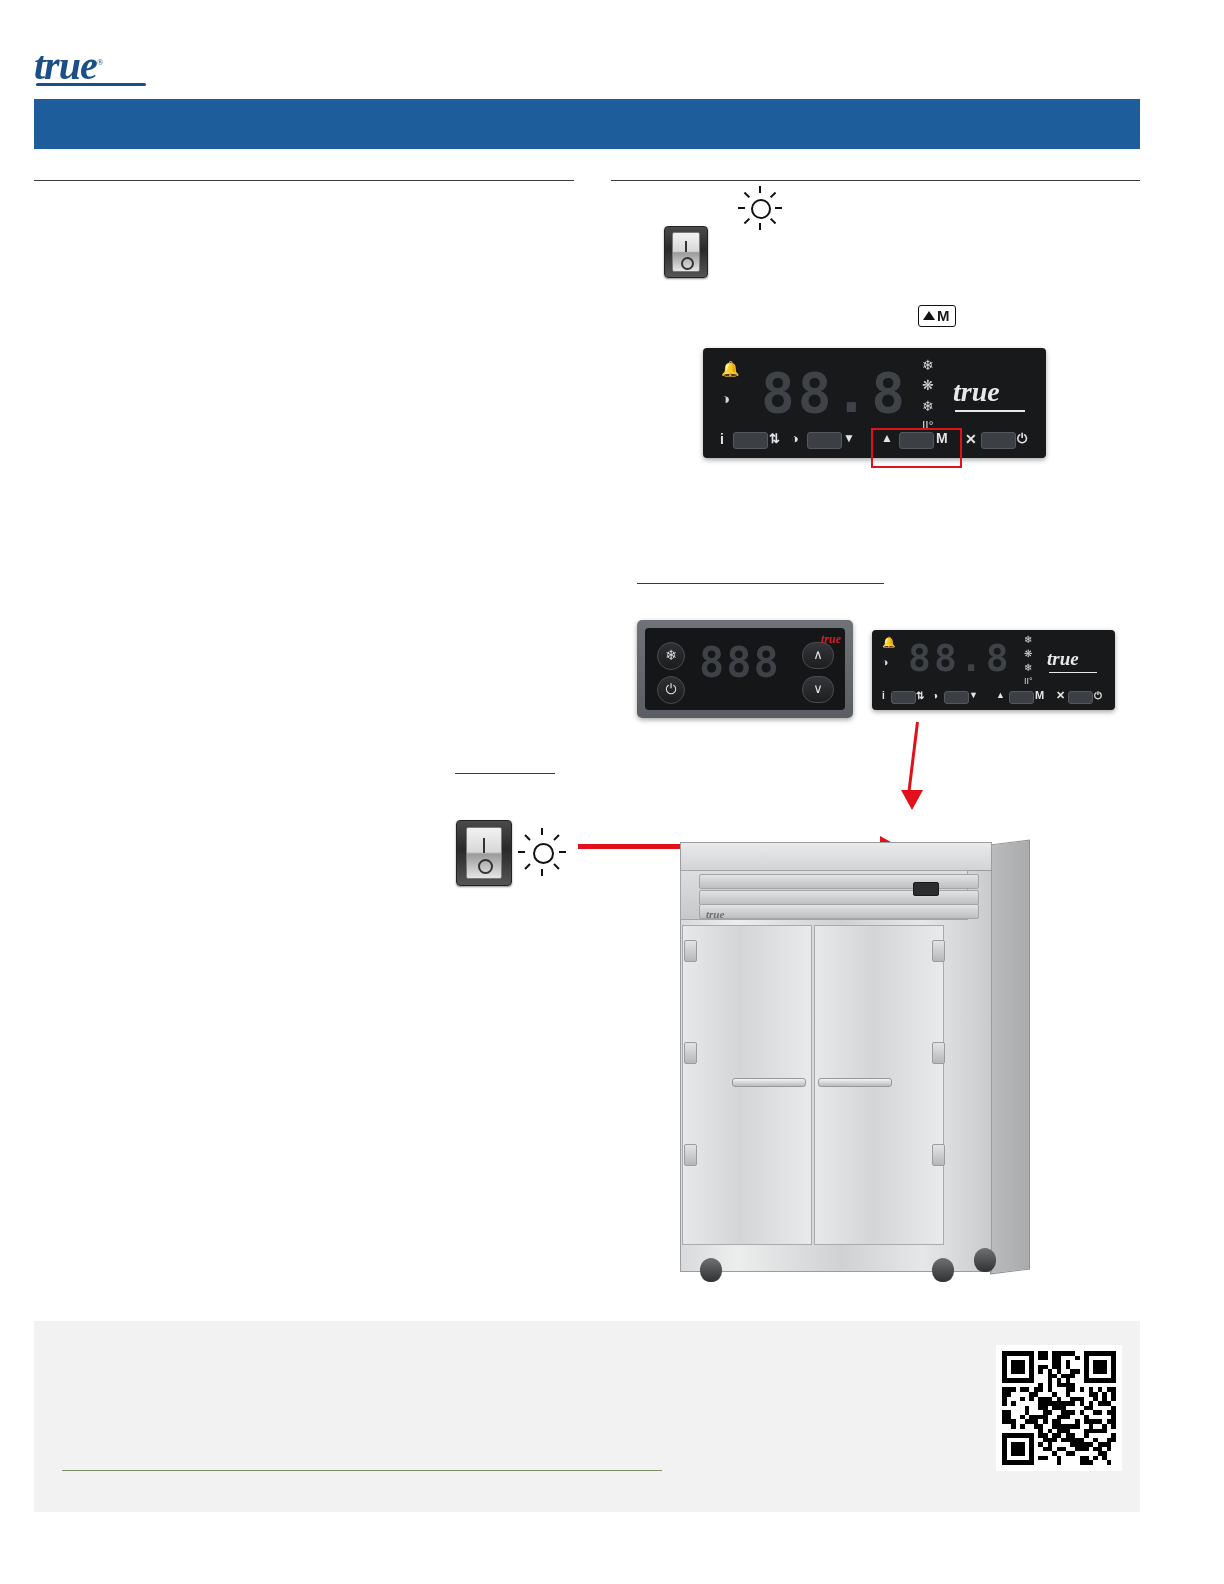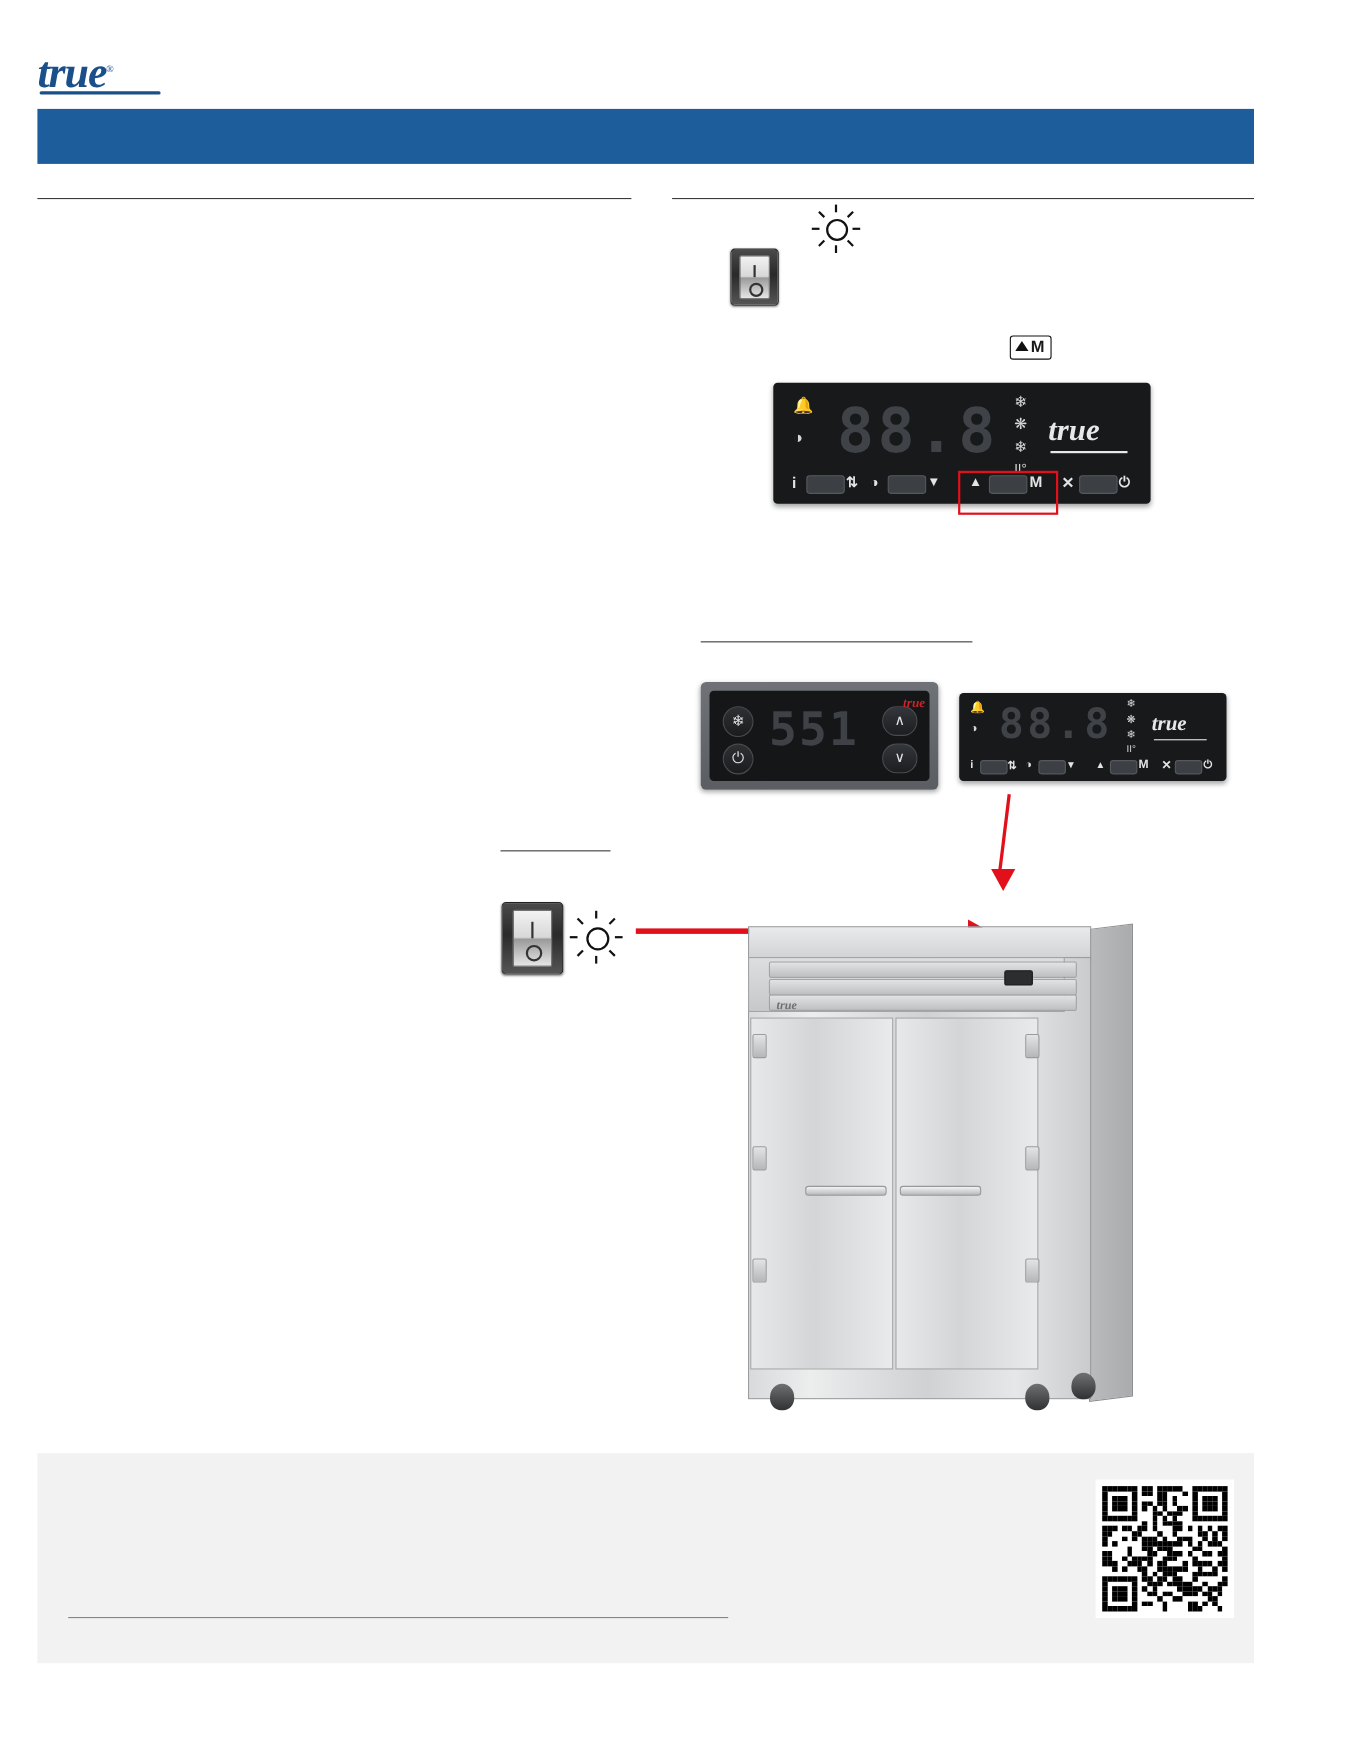--- a/index.html
+++ b/index.html
@@ -459,21 +459,21 @@
   <div class="ctrl-lbl" style="left:233px; top:82px; font-size:14px;">M</div>
 
   <div class="ctrl-lbl" style="left:262px; top:83px; font-size:14px;">✕</div>
   <div class="ctrl-btn" style="left:278px; top:84px; width:33px; height:15px;"></div>
   <div class="ctrl-lbl" style="left:314px; top:83px; font-size:13px;">⏻</div>
 </div>
 <div class="redbox" style="left:871px; top:428px; width:87px; height:36px;"></div>
 
 <div class="ctrl2">
   <div class="ctrl2-face"></div>
-  <div class="ctrl2-digits">551</div>
+  <div class="ctrl2-digits">888</div>
   <div class="round-btn" style="left:20px; top:22px;">❄</div>
   <div class="round-btn" style="left:20px; top:56px;">⏻</div>
   <div class="oval-btn" style="left:165px; top:22px;">∧</div>
   <div class="oval-btn" style="left:165px; top:56px;">∨</div>
   <div class="ctrl2-true">true</div>
 </div>
 
 <div class="ctrl" style="left:872px; top:630px; width:243px; height:80px;">
   <div class="ctrl-icon" style="left:10px; top:6px; font-size:11px;">🔔</div>
   <div class="ctrl-icon" style="left:10px; top:26px; font-size:11px;">◑</div>

